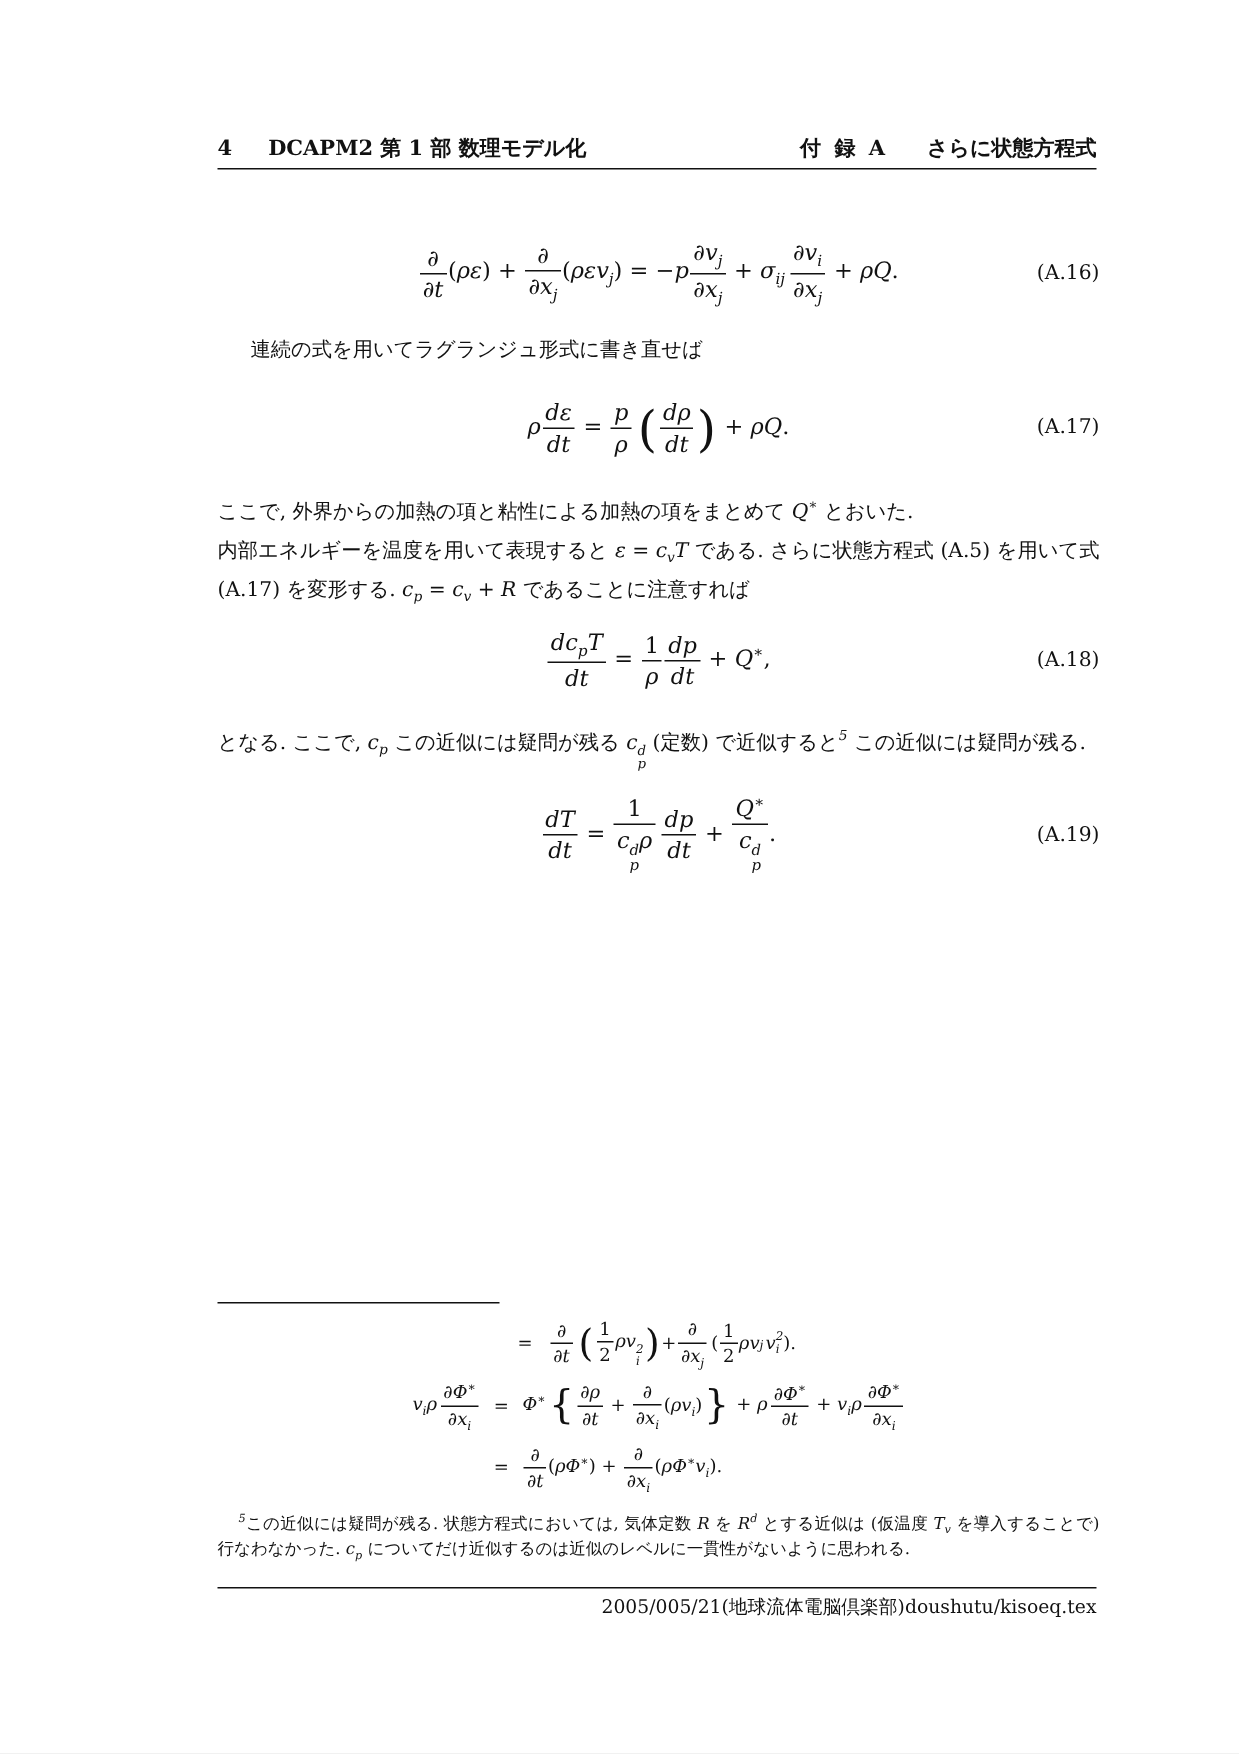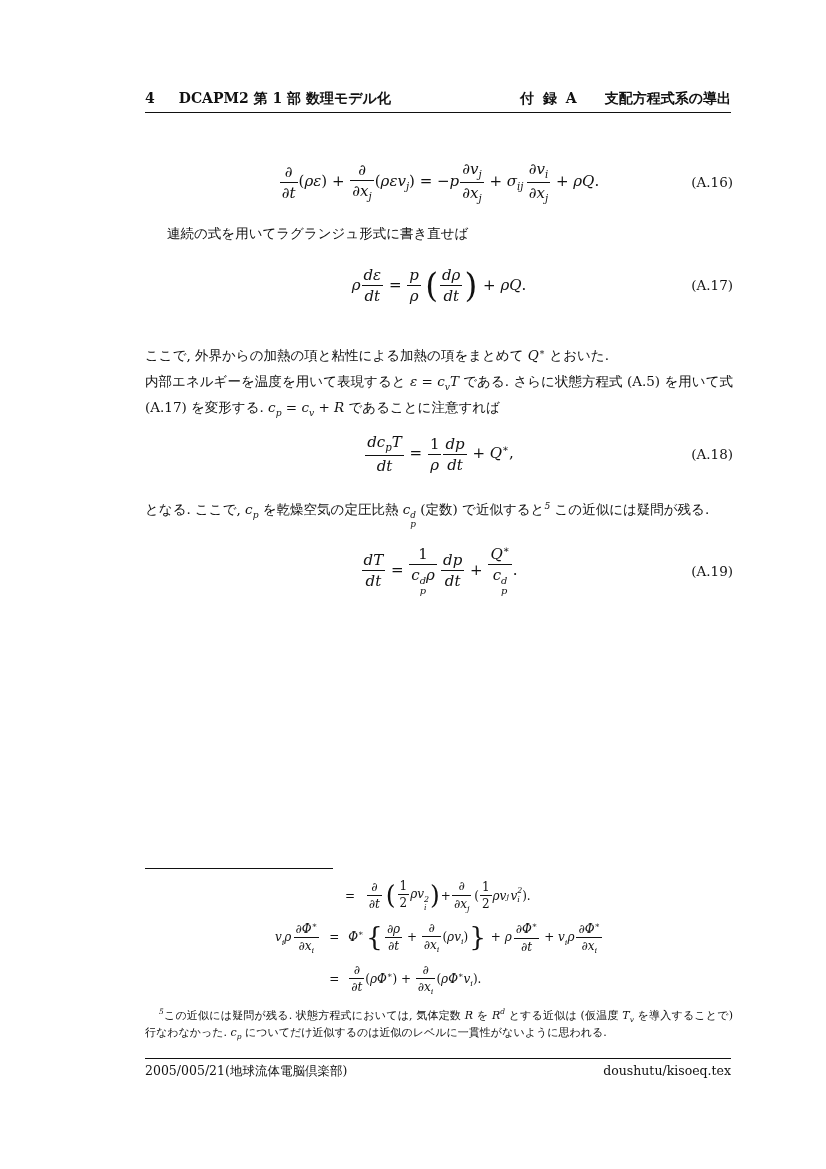--- a/index.html
+++ b/index.html
@@ -18,21 +18,21 @@
     font-weight:bold;font-size:14px;
   }
   #hdr .hgrp{display:flex;align-items:baseline;}
   #hdr .pgnum{margin-right:24px;}
   #hdr .applabel{margin-right:26px;letter-spacing:2px;}
   #hdr-rule{position:absolute;left:145px;top:112px;width:586px;border-top:1px solid #111;}
   
   #main{position:absolute;left:145px;top:142px;width:588px;font-size:13.5px;line-height:26px;}
   .para{text-align:justify;margin:0;}
   .p2{margin-top:8px;margin-left:22px;}
-  .p3{margin-top:24px;}
+  .p3{margin-top:10px;}
   .p4{margin-top:12px;}
   
   .eqrow{position:relative;display:flex;align-items:center;justify-content:center;line-height:1.2;}
   .eq-main{font-size:15px;}
   .eqtag{position:absolute;right:0;top:50%;transform:translateY(-50%);font-size:13.5px;font-style:normal;}
   .eq16{height:60px;margin-top:10px;}
   .eq17{height:66px;margin-top:6px;}
   .eq18{height:60px;margin-top:4px;}
   .eq19{height:70px;margin-top:6px;}
   .mi{font-style:italic;}
@@ -52,35 +52,35 @@
   #fn-rule{width:188px;border-top:1px solid #111;}
   .fn-cont-eq{margin-top:10px;margin-left:200px;font-size:12px;line-height:1.2;display:flex;align-items:center;}
   .fn-text{font-size:11.5px;margin-top:12px;}
   .fn-eq2{margin-top:8px;display:grid;grid-template-columns:auto auto auto;justify-content:center;align-items:center;column-gap:9px;row-gap:8px;font-size:12px;line-height:1.2;}
   .fn-eq2 .elhs{text-align:right;}
   .fn-eq2 .erhs{text-align:left;}
   .fn5{font-size:11px;line-height:17px;margin-top:12px;text-align:justify;}
   .fn5 .indent{display:inline-block;width:14px;}
   
   #ftr-rule{position:absolute;left:145px;top:1058px;width:586px;border-top:1px solid #111;}
-  #ftr{position:absolute;left:145px;top:1063px;width:586px;display:flex;justify-content:space-between;font-size:12.5px;}
+  #ftr{position:absolute;left:145px;top:1063px;width:586px;display:flex;justify-content:flex-end;font-size:12.5px;}
 </style>
 </head>
 <body>
 
 <div id="page">
 
   <div id="hdr">
     <span class="hgrp">
       <span class="pgnum">4</span>
       <span>DCAPM2 第 1 部 数理モデル化</span>
     </span>
     <span class="hgrp">
       <span class="applabel">付 録 A</span>
-      <span>支配方程式系の導出</span>
+      <span>さらに状態方程式</span>
     </span>
   </div>
   <div id="hdr-rule"></div>
 
   <div id="main">
 
     <div class="eqrow eq16">
       <span class="eq-main"><span class="frac"><span class="num"><span class="mi">∂</span></span><span class="den"><span class="mi">∂t</span></span></span><span class="mr">(</span><span class="mi">ρε</span><span class="mr">) + </span><span class="frac"><span class="num"><span class="mi">∂</span></span><span class="den"><span class="mi">∂x</span><sub class="mi">j</sub></span></span><span class="mr">(</span><span class="mi">ρεv</span><sub class="mi">j</sub><span class="mr">) = −</span><span class="mi">p</span><span class="frac"><span class="num"><span class="mi">∂v</span><sub class="mi">j</sub></span><span class="den"><span class="mi">∂x</span><sub class="mi">j</sub></span></span><span class="mr"> + </span><span class="mi">σ</span><sub class="mi">ij</sub><span class="spacer" style="width: 0.15em;"></span><span class="frac"><span class="num"><span class="mi">∂v</span><sub class="mi">i</sub></span><span class="den"><span class="mi">∂x</span><sub class="mi">j</sub></span></span><span class="mr"> + </span><span class="mi">ρQ</span><span class="mr">.</span></span>
       <span class="eqtag">(A.16)</span>
     </div>
@@ -92,21 +92,21 @@
       <span class="eqtag">(A.17)</span>
     </div>
 
     <p class="para p3"><span class="mr">ここで, 外界からの加熱の項と粘性による加熱の項をまとめて </span><span class="mi">Q</span><sup class="mi">∗</sup><span class="mr"> とおいた.</span><br><span class="mr">内部エネルギーを温度を用いて表現すると </span><span class="mi">ε</span><span class="mr"> = </span><span class="mi">c</span><sub class="mi">v</sub><span class="mi">T</span><span class="mr"> である. さらに状態方程式 (A.5) を用いて式 (A.17) を変形する. </span><span class="mi">c</span><sub class="mi">p</sub><span class="mr"> = </span><span class="mi">c</span><sub class="mi">v</sub><span class="mr"> + </span><span class="mi">R</span><span class="mr"> であることに注意すれば</span></p>
 
     <div class="eqrow eq18">
       <span class="eq-main"><span class="frac"><span class="num"><span class="mi">dc</span><sub class="mi">p</sub><span class="mi">T</span></span><span class="den"><span class="mi">dt</span></span></span><span class="mr"> = </span><span class="frac"><span class="num"><span class="mr">1</span></span><span class="den"><span class="mi">ρ</span></span></span><span class="frac"><span class="num"><span class="mi">dp</span></span><span class="den"><span class="mi">dt</span></span></span><span class="mr"> + </span><span class="mi">Q</span><sup class="mi">∗</sup><span class="mr">,</span></span>
       <span class="eqtag">(A.18)</span>
     </div>
 
-    <p class="para p4"><span class="mr">となる. ここで, </span><span class="mi">c</span><sub class="mi">p</sub><span class="mr"> を乾燥空気の定圧比熱 </span><span class="mi">c</span><span class="ss">
+    <p class="para p4"><span class="mr">となる. ここで, </span><span class="mi">c</span><sub class="mi">p</sub><span class="mr"> この近似には疑問が残る </span><span class="mi">c</span><span class="ss">
           <span class="ss-sup">d</span>
           <span class="ss-sub">p</span>
         </span><span class="mr"> (定数) で近似すると</span><sup class="mi">5</sup><span class="mr"> この近似には疑問が残る.</span></p>
 
     <div class="eqrow eq19">
       <span class="eq-main"><span class="frac"><span class="num"><span class="mi">dT</span></span><span class="den"><span class="mi">dt</span></span></span><span class="mr"> = </span><span class="frac"><span class="num"><span class="mr">1</span></span><span class="den"><span class="mi">c</span><span class="ss">
                 <span class="ss-sup">d</span>
                 <span class="ss-sub">p</span>
               </span><span class="mi">ρ</span></span></span><span class="spacer" style="width: 0.15em;"></span><span class="frac"><span class="num"><span class="mi">dp</span></span><span class="den"><span class="mi">dt</span></span></span><span class="mr"> + </span><span class="frac"><span class="num"><span class="mi">Q</span><sup class="mi">∗</sup></span><span class="den"><span class="mi">c</span><span class="ss">
                 <span class="ss-sup">d</span>

